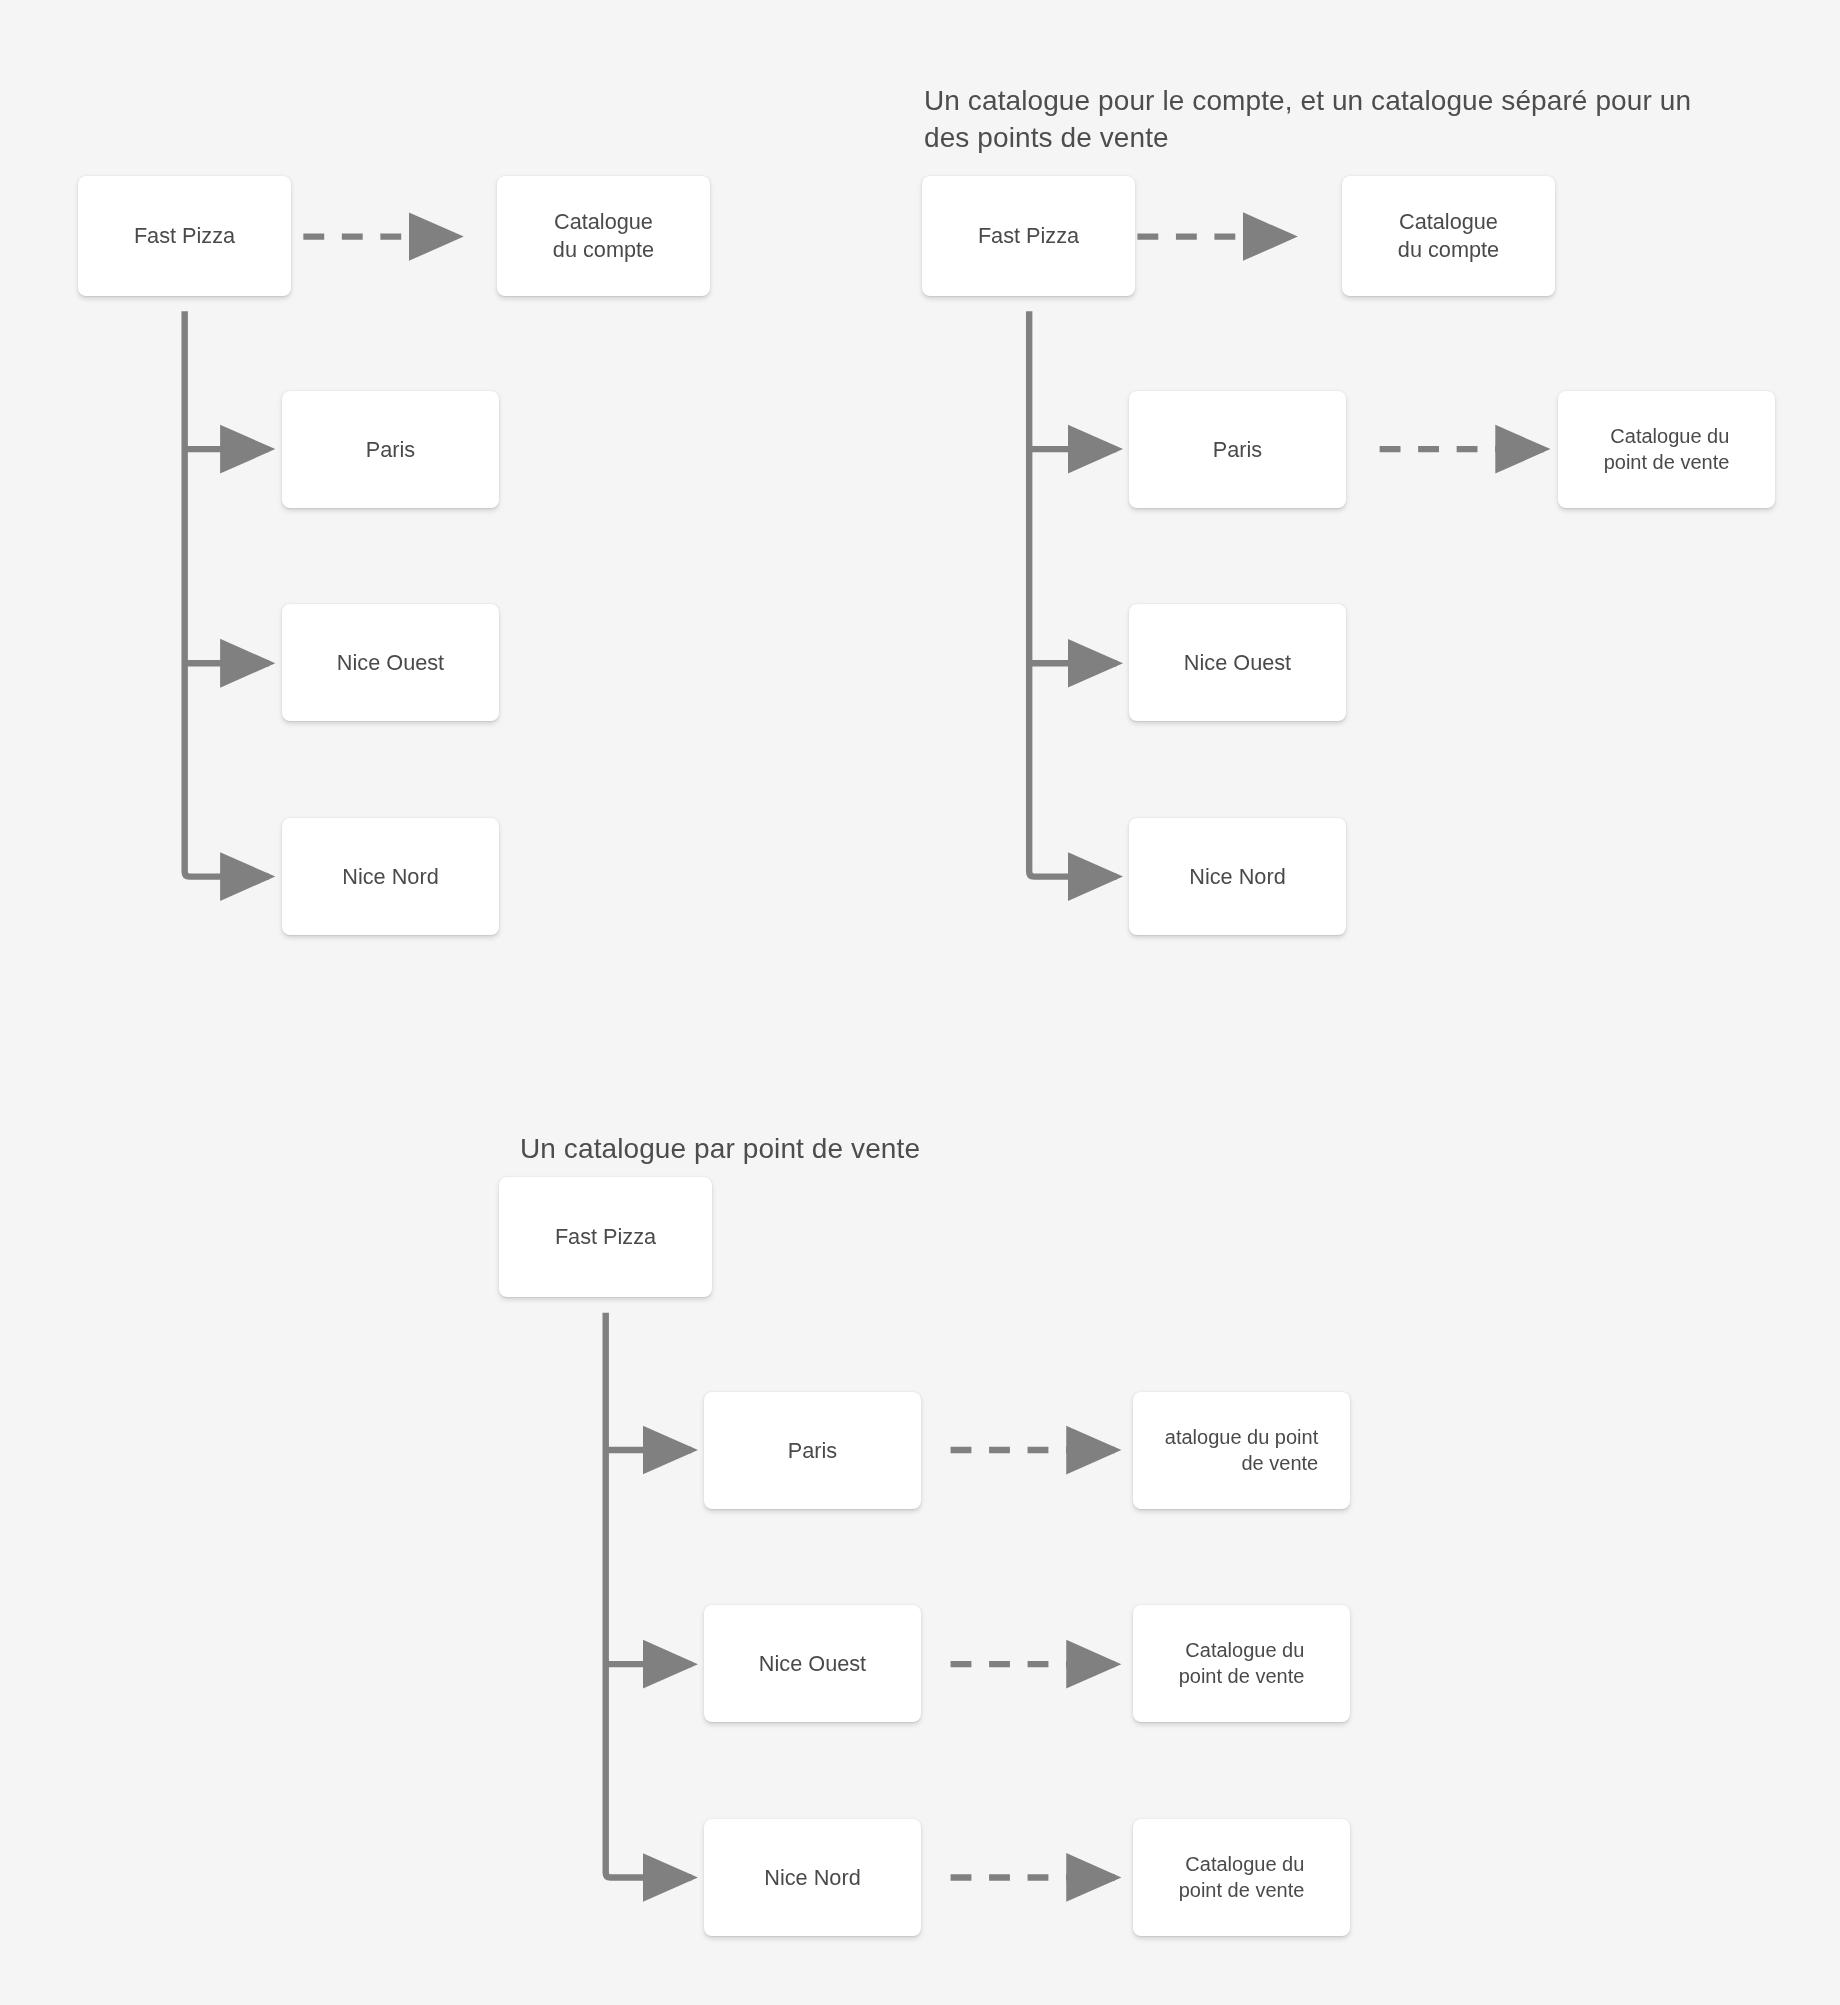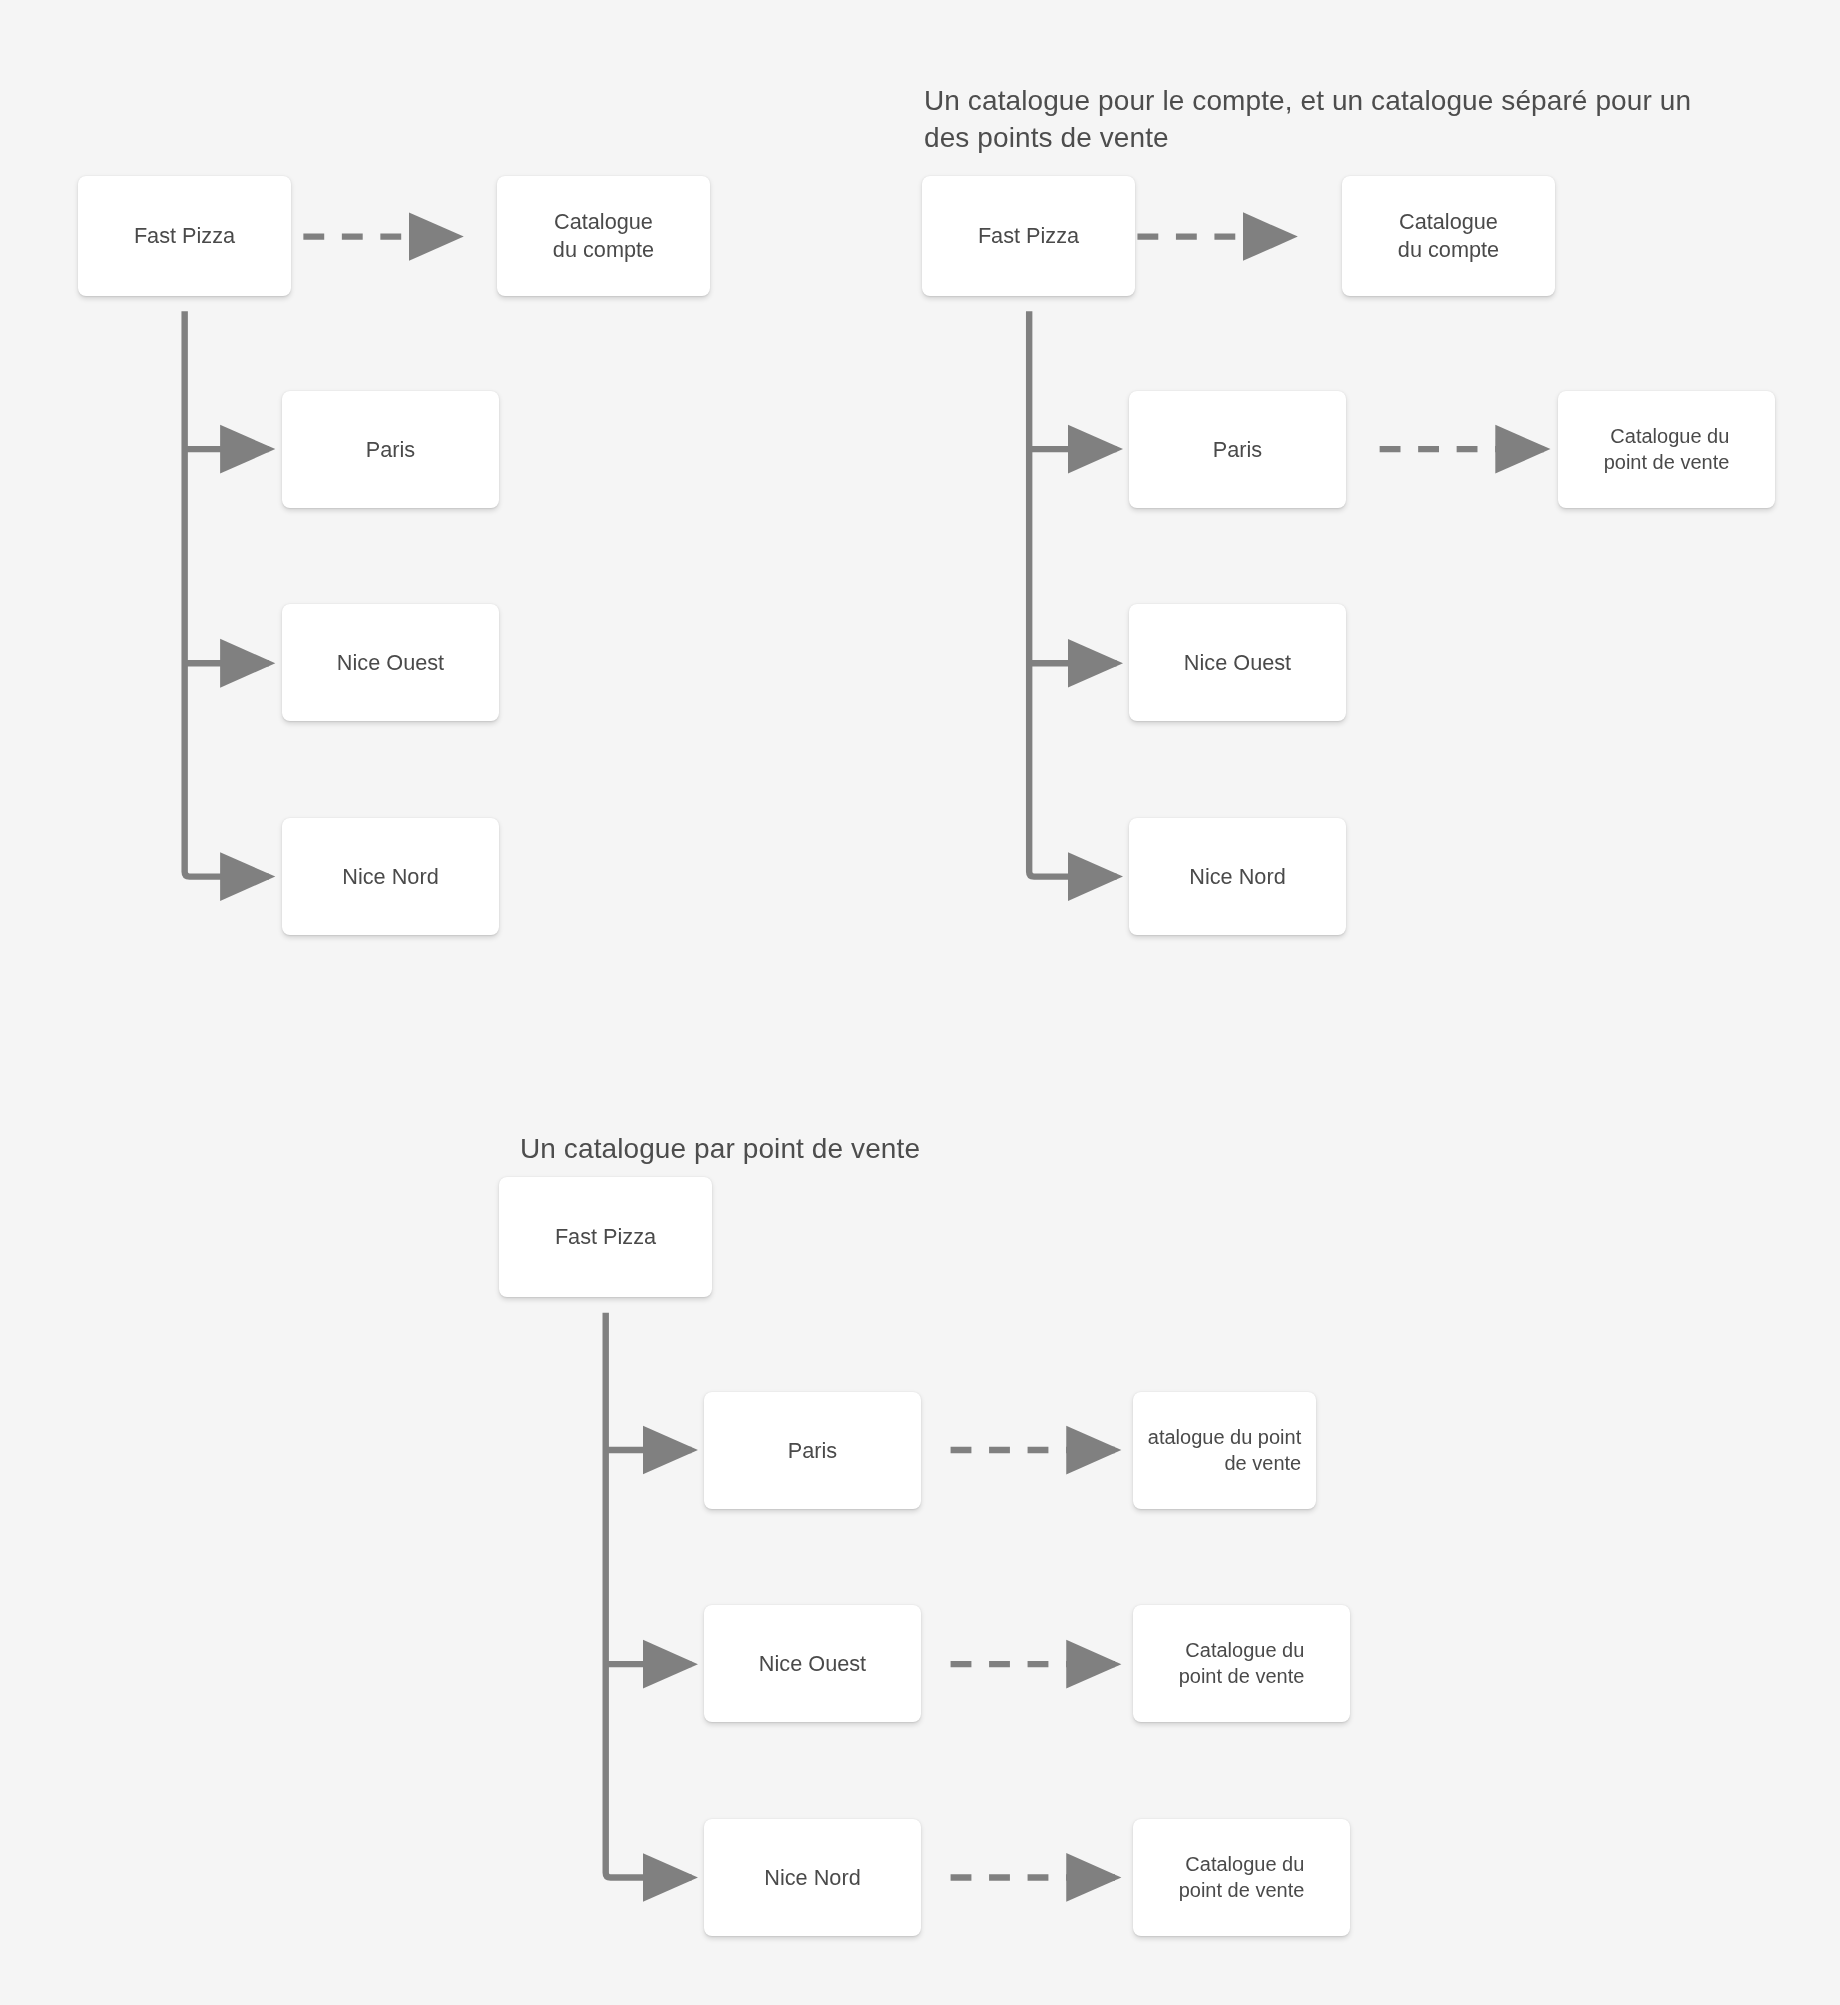--- a/index.html
+++ b/index.html
@@ -199,21 +199,21 @@
   </div>
 
   <div class="node" style="left:704px; top:1605px; width:217px; height:117px;">
     <span class="node-label">Nice Ouest</span>
   </div>
 
   <div class="node" style="left:704px; top:1819px; width:217px; height:117px;">
     <span class="node-label">Nice Nord</span>
   </div>
 
-  <div class="node small" style="left:1133px; top:1392px; width:183px; height:117px;">
+  <div class="node small" style="left:1133px; top:1392px; width:217px; height:117px;">
     <span class="node-label">atalogue du point
 de vente</span>
   </div>
 
   <div class="node small" style="left:1133px; top:1605px; width:217px; height:117px;">
     <span class="node-label">Catalogue du
 point de vente</span>
   </div>
 
   <div class="node small" style="left:1133px; top:1819px; width:217px; height:117px;">

